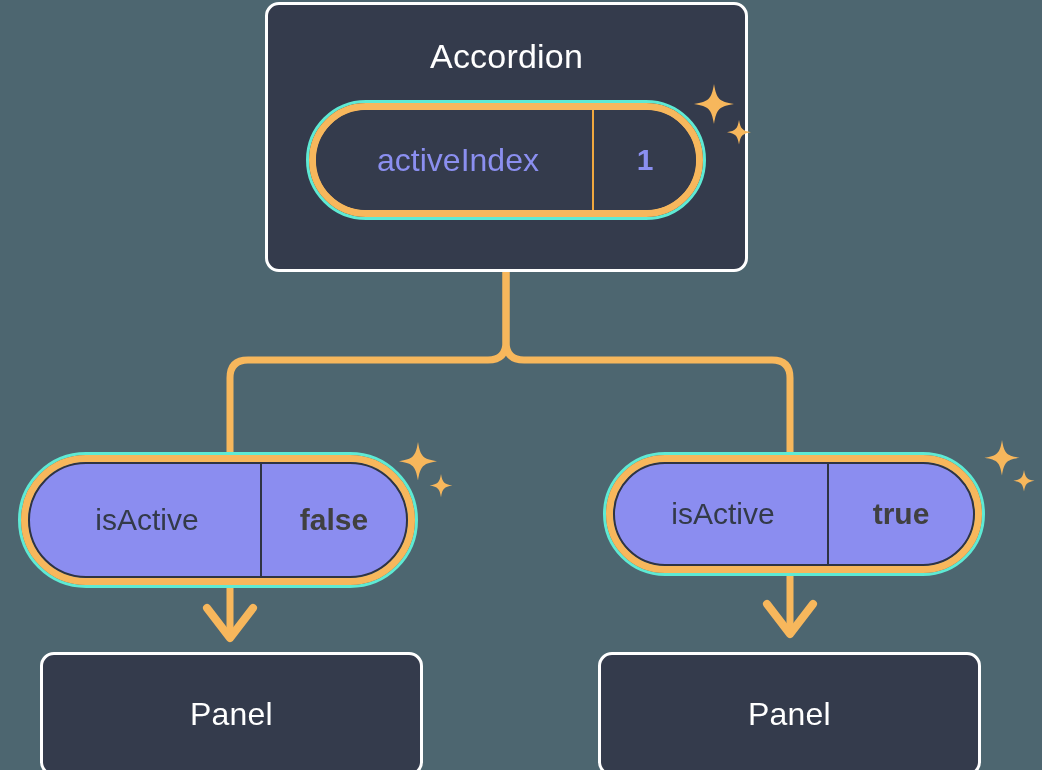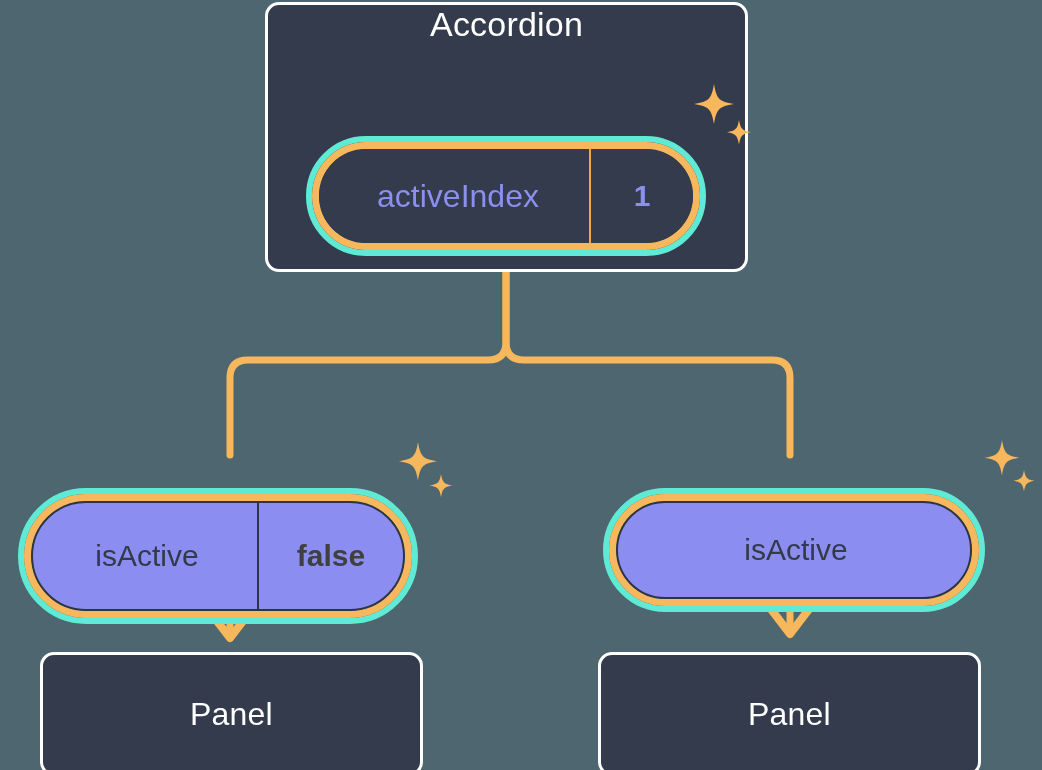--- a/index.html
+++ b/index.html
@@ -53,20 +53,21 @@
   }
 
   
   #accordion-card {
     left: 265px;
     top: 2px;
     width: 483px;
     height: 270px;
   }
   #accordion-card .comp-title {
+    margin-top: 32px;
   }
 
   
   .panel-card {
     width: 383px;
     height: 124px;
     top: 652px;
     display: flex;
     align-items: center;
     justify-content: center;
@@ -79,27 +80,26 @@
   .state-pill {
     position: absolute;
     box-sizing: border-box;
     display: flex;
     align-items: stretch;
     border-radius: 999px;
     z-index: 4;
   }
   .pill-outer-ring {
     box-sizing: border-box;
-    border: 6px solid #5eead4;
+    border: 3px solid #5eead4;
     border-radius: 999px;
     padding: 0;
     display: flex;
     width: 100%;
     height: 100%;
-    margin-top: 36px;
   }
   .pill-inner-ring {
     box-sizing: border-box;
     border: 7px solid #f7b75c;
     border-radius: 999px;
     display: flex;
     width: 100%;
     height: 100%;
     overflow: hidden;
   }
@@ -254,20 +254,21 @@
 
   <div class="comp-card panel-card" id="panel-card-left">
     <div class="comp-title">Panel</div>
   </div>
 
   <div class="state-pill pill-lav" id="pill-is-active-right">
     <div class="pill-outer-ring">
       <div class="pill-inner-ring">
         <div class="pill-body">
           <span class="pill-key">isActive</span>
+          <span class="pill-val">true</span>
         </div>
       </div>
     </div>
   </div>
 
   <div class="sparkle-group" id="sparkles-right">
     <svg width="60" height="66" viewBox="0 0 60 66">
       <path d="M20,2 C22.2,15.4 24.4,17.6 37.6,19.8 C24.4,22 22.2,24.2 20,37.6 C17.8,24.2 15.6,22 2.4,19.8 C15.6,17.6 17.8,15.4 20,2 Z" fill="#f7b75c"></path>
       <path d="M42,32 C43.4,40 44.8,41.4 52.6,42.8 C44.8,44.2 43.4,45.6 42,53.6 C40.6,45.6 39.2,44.2 31.4,42.8 C39.2,41.4 40.6,40 42,32 Z" fill="#f7b75c"></path>
     </svg>

